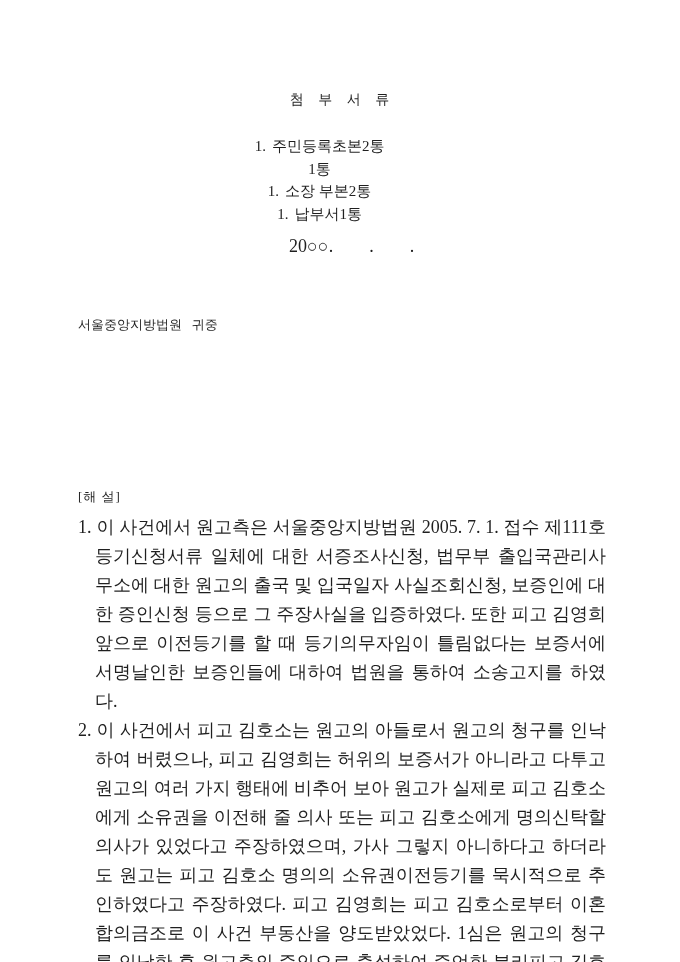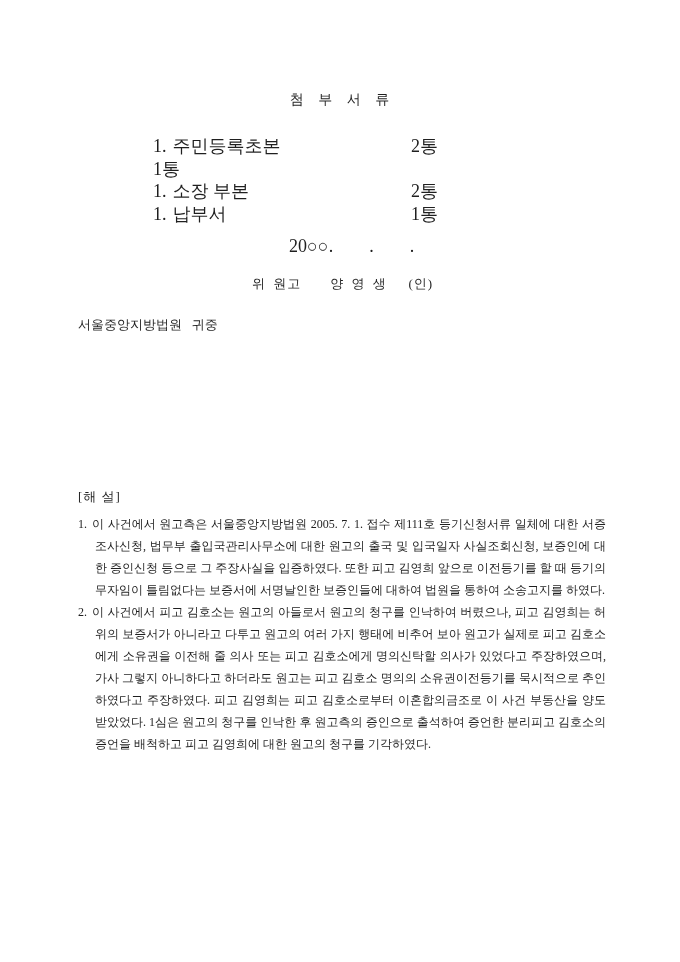--- a/index.html
+++ b/index.html
@@ -32,23 +32,24 @@
     letter-spacing: 1px;
   }
   .att-list {
     position: absolute;
     top: 135px;
     left: 153px;
     width: 285px;
   }
   .att-row {
     display: flex;
-    justify-content: space-between;
+    justify-content: center;
     line-height: 22.5px;
-    font-size: 18px;
+    font-size: 15px;
+    margin-left: 48px;
   }
   .att-no { margin-right: 6px; }
   .att-count { text-align: right; }
 
   
   .date-line {
     position: absolute;
     top: 236px;
     left: 289px;
     white-space: pre;
@@ -79,22 +80,22 @@
     width: 528px;
   }
   .c-head {
     font-size: 13px;
     margin-bottom: 7px;
     letter-spacing: 1px;
     margin-top: 37px;
   }
   .c-para {
     text-align: justify;
-    line-height: 22px;
-    font-size: 12px;
+    line-height: 29px;
+    font-size: 18px;
     padding-left: 17px;
     text-indent: -17px;
     word-break: normal;
     line-break: anywhere;
   }
   .c-no { margin-right: 5px; }
 </style>
 </head>
 <body>
 
@@ -115,21 +116,20 @@
       <span class="att-count">2통</span>
     </div>
     <div class="att-row">
       <span><span class="att-no">1.</span><span>납부서</span></span>
       <span class="att-count">1통</span>
     </div>
   </div>
 
   <div class="date-line">20○○.        .        .</div>
 
-  <div class="signature-line">위 원고    양 영 생   (인)</div>
 
   <div class="recipient-line">서울중앙지방법원   귀중</div>
 
   <div class="commentary">
     <div class="c-head">[해 설]</div>
     <div class="c-para">
       <span class="c-no">1.</span><span>이 사건에서 원고측은 서울중앙지방법원 2005. 7. 1. 접수 제111호 등기신청서류 일체에 대한 서증조사신청, 법무부 출입국관리사무소에 대한 원고의 출국 및 입국일자 사실조회신청, 보증인에 대한 증인신청 등으로 그 주장사실을 입증하였다. 또한 피고 김영희 앞으로 이전등기를 할 때 등기의무자임이 틀림없다는 보증서에 서명날인한 보증인들에 대하여 법원을 통하여 소송고지를 하였다.</span>
     </div>
     <div class="c-para">
       <span class="c-no">2.</span><span>이 사건에서 피고 김호소는 원고의 아들로서 원고의 청구를 인낙하여 버렸으나, 피고 김영희는 허위의 보증서가 아니라고 다투고 원고의 여러 가지 행태에 비추어 보아 원고가 실제로 피고 김호소에게 소유권을 이전해 줄 의사 또는 피고 김호소에게 명의신탁할 의사가 있었다고 주장하였으며, 가사 그렇지 아니하다고 하더라도 원고는 피고 김호소 명의의 소유권이전등기를 묵시적으로 추인하였다고 주장하였다. 피고 김영희는 피고 김호소로부터 이혼합의금조로 이 사건 부동산을 양도받았었다. 1심은 원고의 청구를 인낙한 후 원고측의 증인으로 출석하여 증언한 분리피고 김호소의 증언을 배척하고 피고 김영희에 대한 원고의 청구를 기각하였다.</span>

